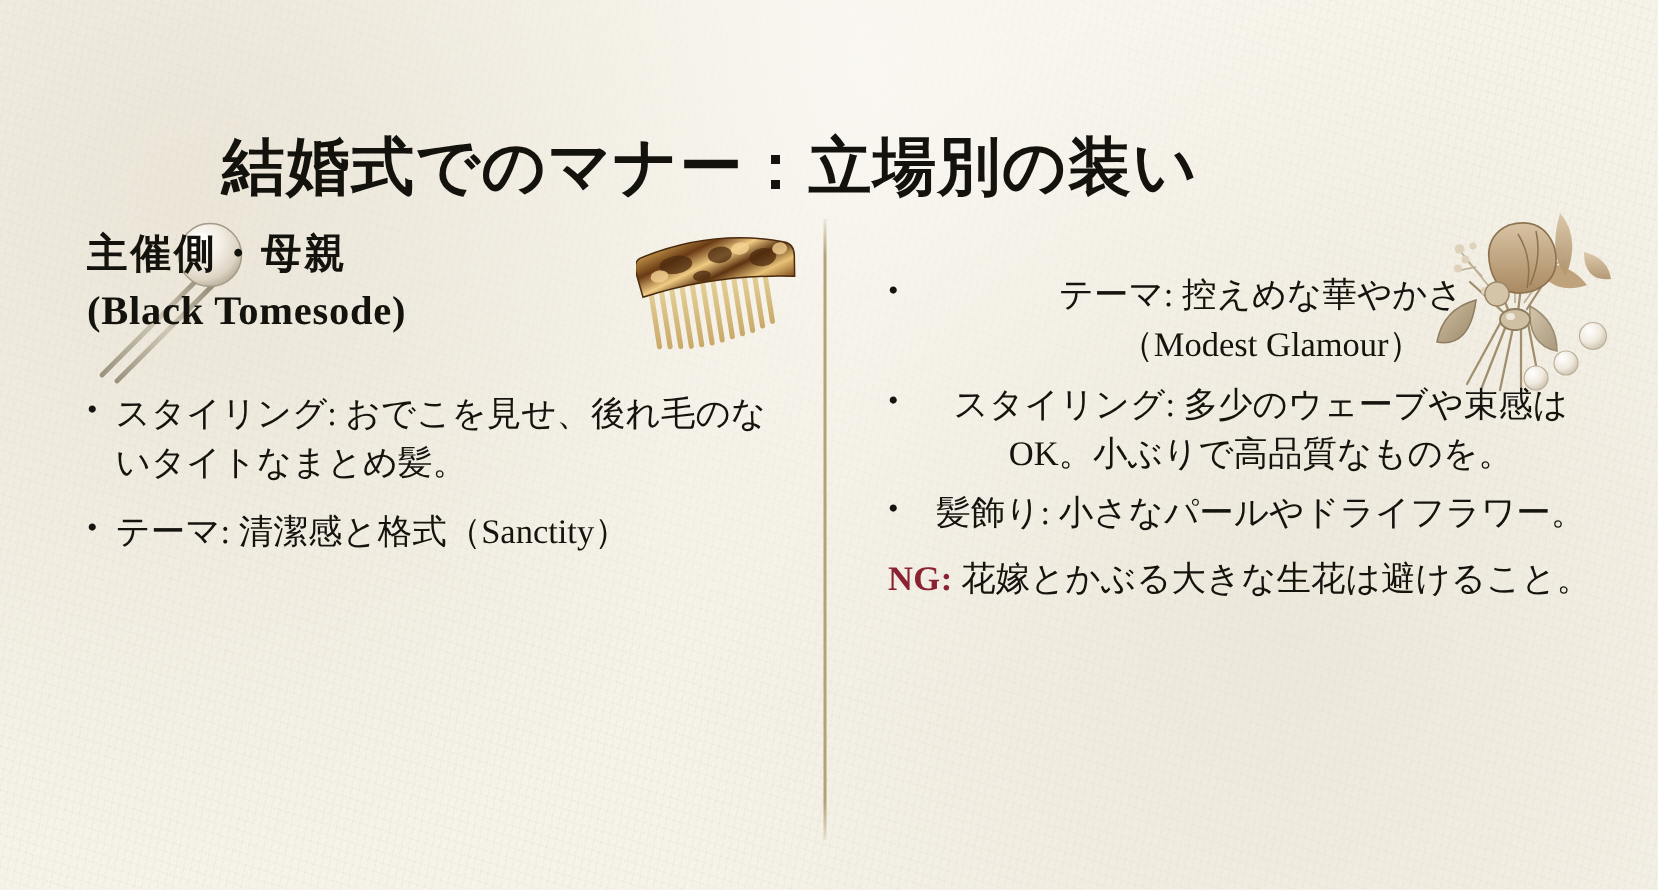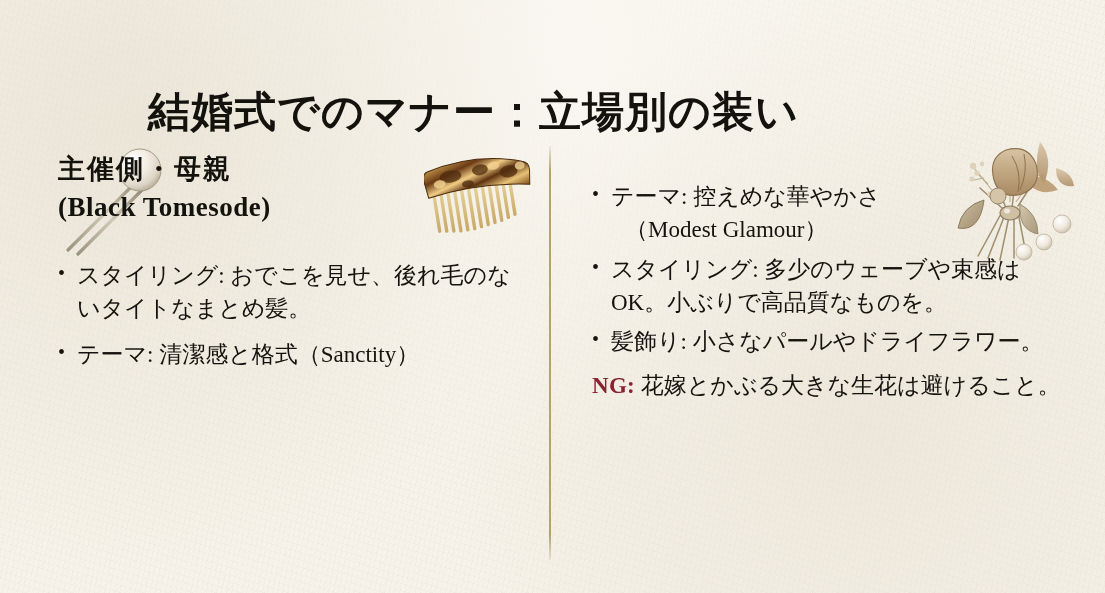--- a/index.html
+++ b/index.html
@@ -82,21 +82,21 @@
 
   .bullets {
     margin: 0;
     padding: 0;
     list-style: none;
     font-size: 23px;
     line-height: 1.45;
     color: #15130e;
   }
   #col-left  .bullets { margin-top: 32px; }
-  #col-right .bullets { margin-top: 30px; }
+  #col-right .bullets { margin-top: 30px; text-align: center; }
 
   .bullet {
     position: relative;
     padding-left: 19px;
     margin-bottom: 13px;
   }
   #col-right .bullet { margin-bottom: 6px; }
   .bullet::before {
     content: "\2022";
     position: absolute;

